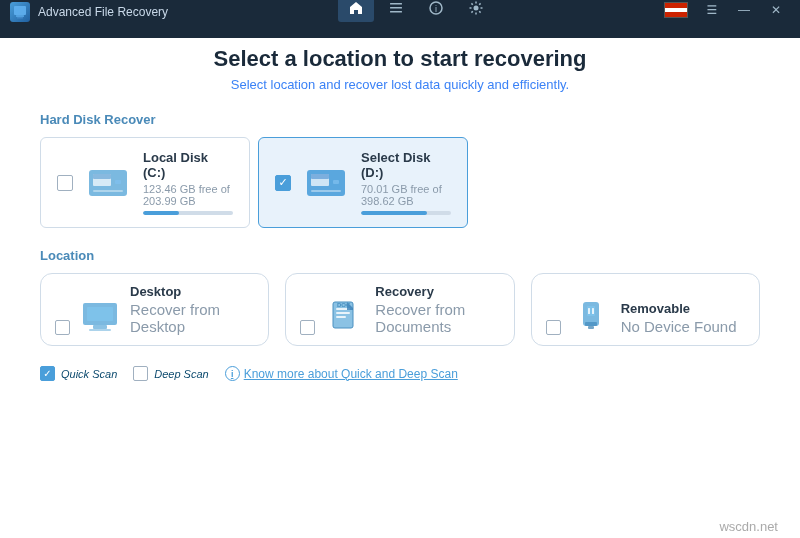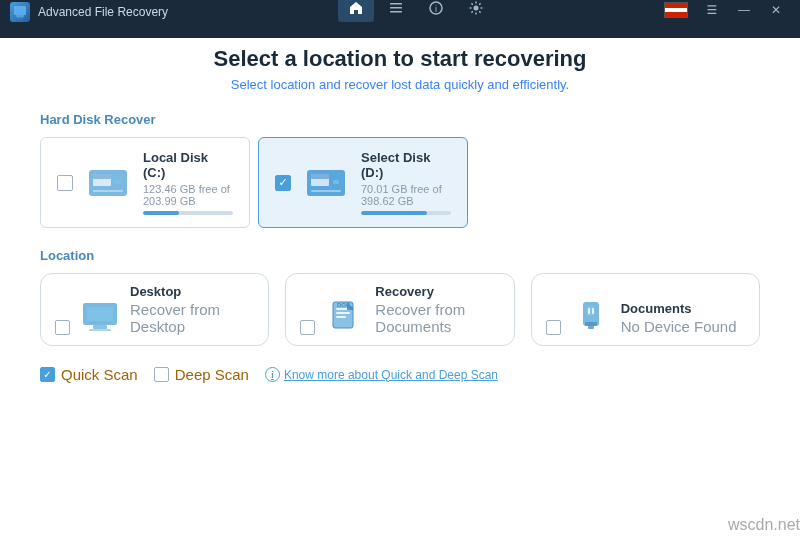--- a/index.html
+++ b/index.html
@@ -253,22 +253,23 @@
       justify-content: center;
       background: white;
     }
     .scan-checkbox.checked {
       background: #4a9eda;
       border-color: #4a9eda;
       color: white;
       font-size: 10px;
     }
     .scan-label {
-      font-size: 15px;
-      color: #a16207;
+      font-size: 11px;
+      color: #0c4a6e;
+      font-style: italic;
     }
     .info-link {
       display: flex;
       align-items: center;
       gap: 4px;
       font-size: 12px;
       color: #4a9eda;
       text-decoration: underline;
       cursor: pointer;
     }
@@ -284,22 +285,22 @@
       color: #4a9eda;
       font-weight: bold;
     }
 
     
     svg { display: block; }
 
     .watermark {
       position: absolute;
       bottom: 4px;
-      right: 0;
-      font-size: 16px;
+      right: 22px;
+      font-size: 13px;
       color: #aaa;
     }
   </style>
 </head>
 <body>
 
 <div class="titlebar">
   <div class="titlebar-left">
     <div class="app-icon">
       <svg width="16" height="16" viewBox="0 0 16 16">
@@ -443,21 +444,21 @@
           <svg width="32" height="34" viewBox="0 0 32 34">
             <rect x="8" y="2" width="16" height="24" rx="3" fill="#5aa8d8" opacity="0.8"></rect>
             <rect x="12" y="6" width="8" height="10" rx="1" fill="#80c8f0" opacity="0.6"></rect>
             <rect x="13" y="8" width="2" height="6" rx="0.5" fill="white" opacity="0.8"></rect>
             <rect x="17" y="8" width="2" height="6" rx="0.5" fill="white" opacity="0.8"></rect>
             <rect x="10" y="22" width="12" height="4" rx="1" fill="#4a90c0" opacity="0.8"></rect>
             <rect x="13" y="26" width="6" height="3" rx="1" fill="#3a80b0" opacity="0.7"></rect>
           </svg>
         </div>
         <div class="loc-info">
-          <div class="loc-name">Documents</div>
+          <div class="loc-name">Removable</div>
           <div class="loc-sub">No Device Found</div>
         </div>
       </div>
 
     </div>
   </div>
 
   <div class="scan-options">
     <div class="scan-opt">
       <div class="scan-checkbox checked">✓</div>

